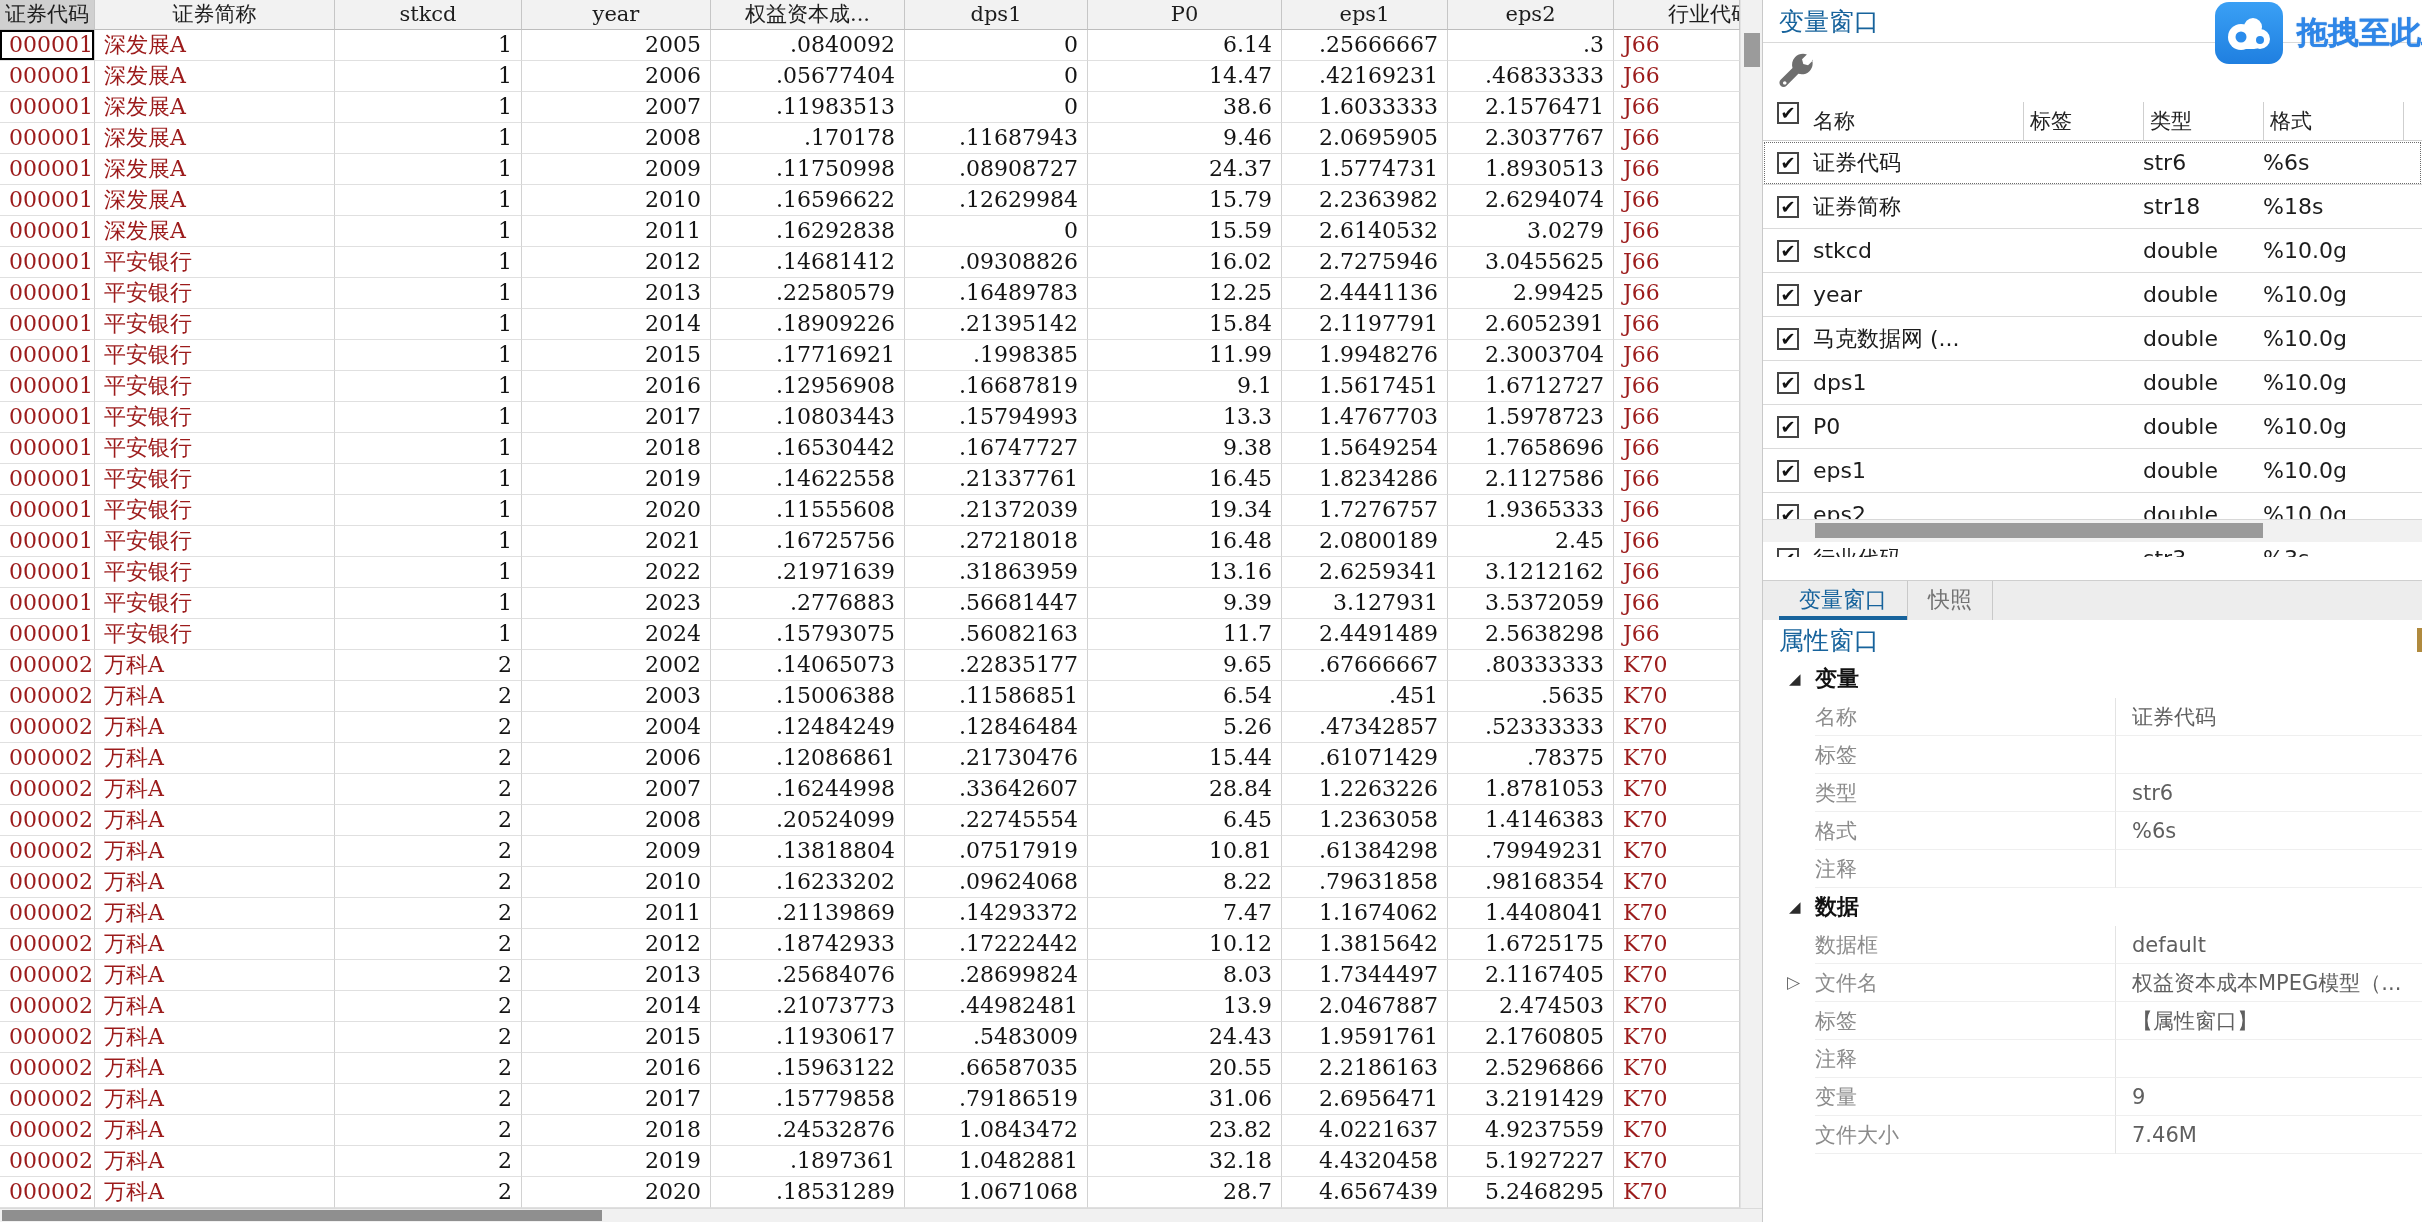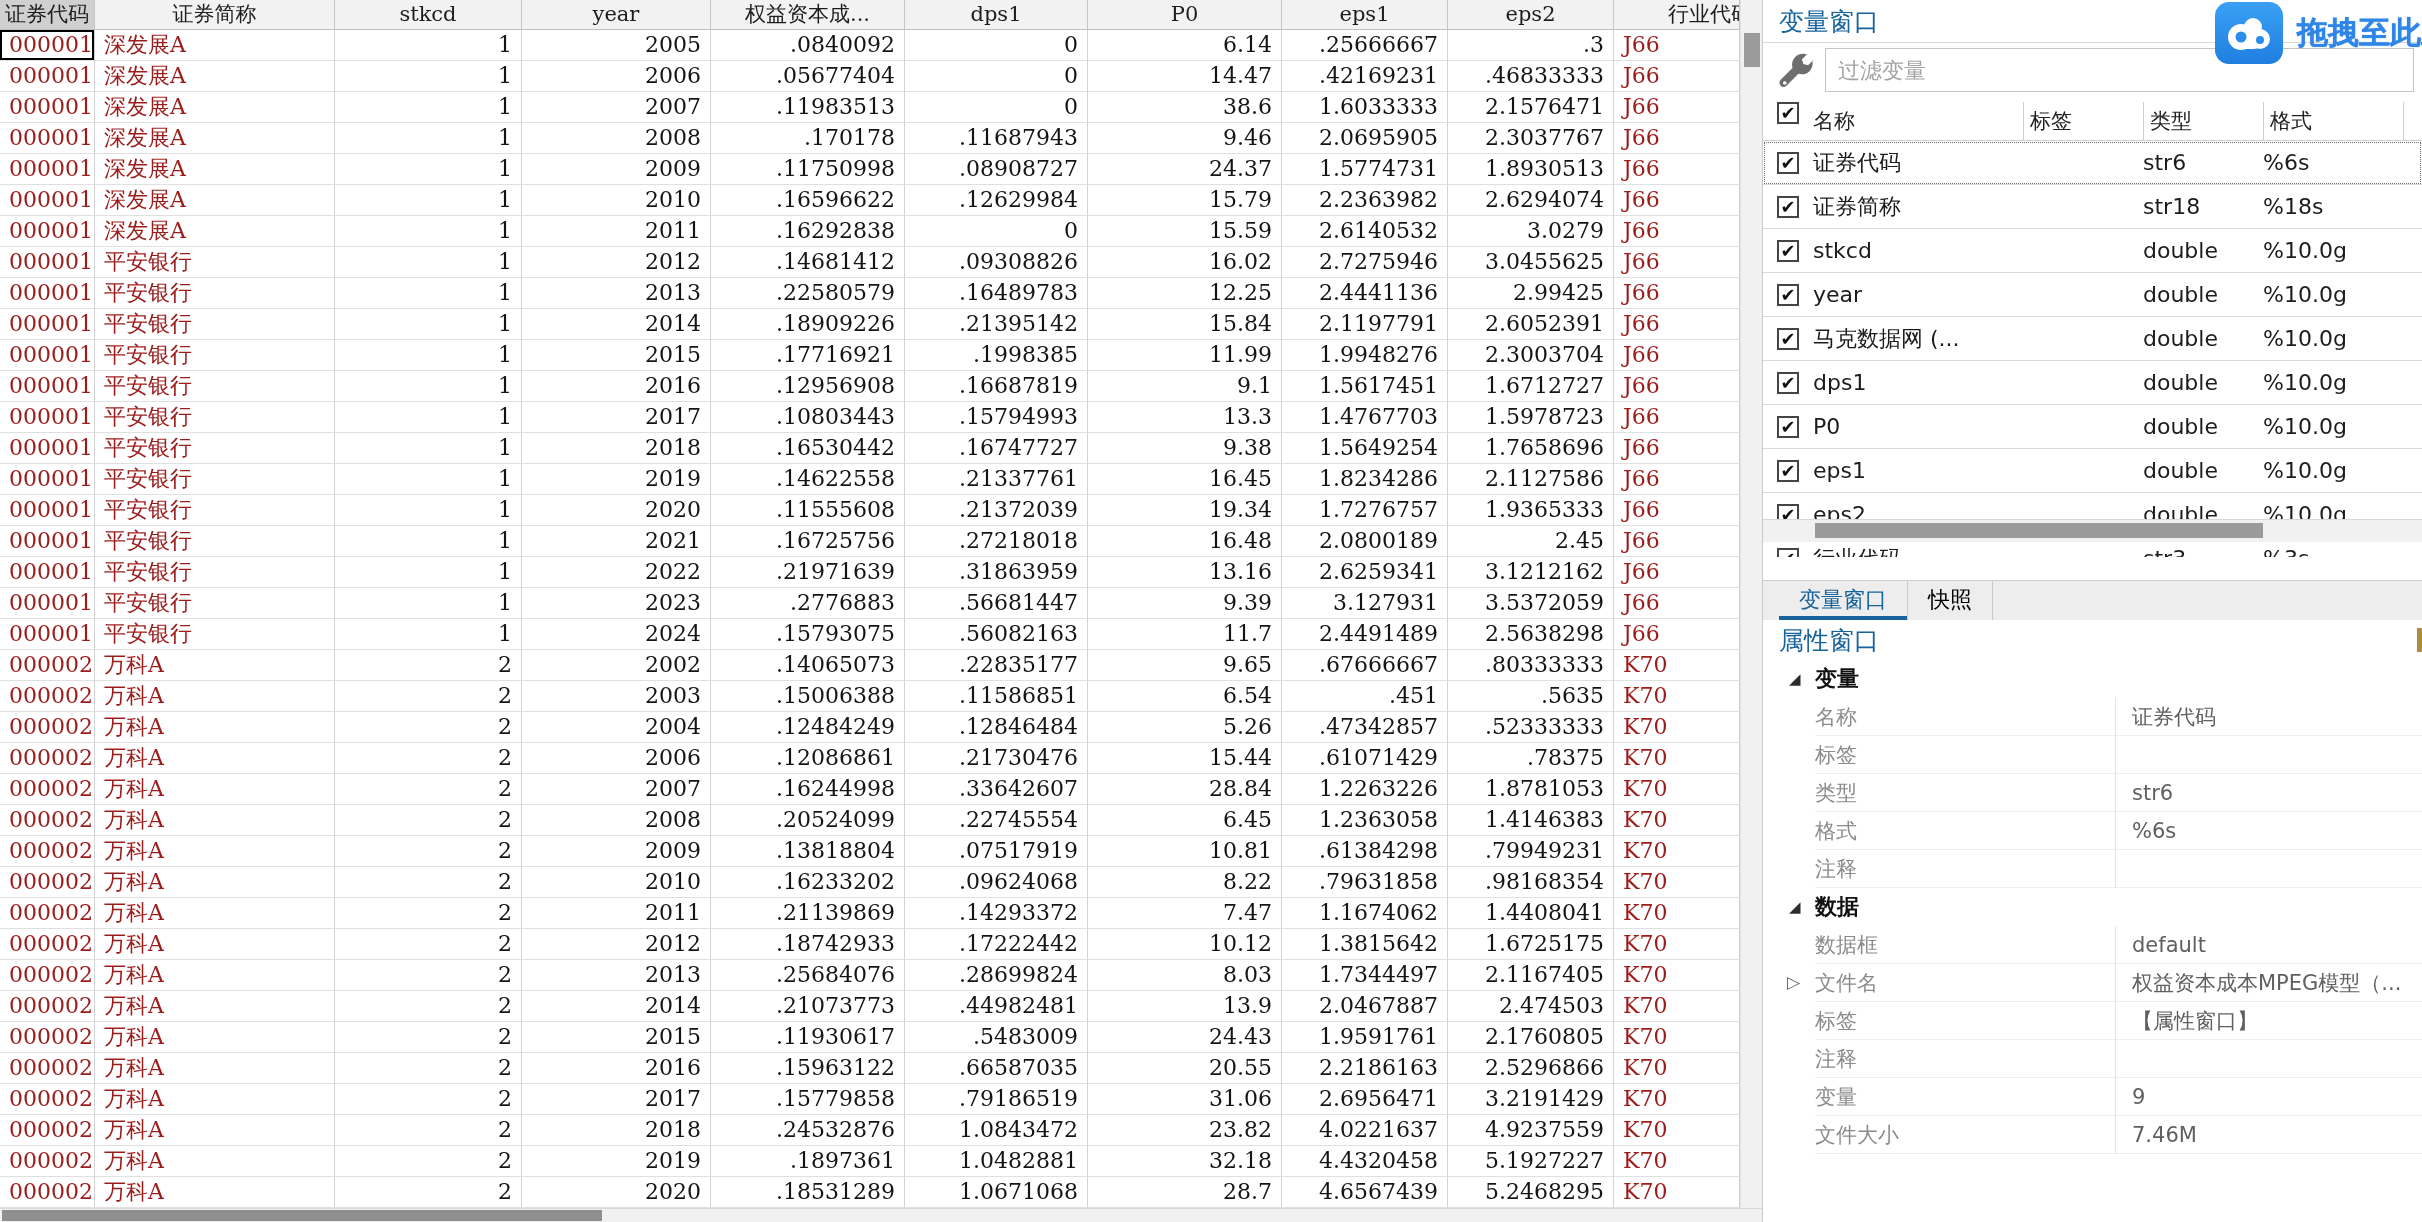--- a/index.html
+++ b/index.html
@@ -67,21 +67,21 @@
   .c-type{width:120px;flex:0 0 auto;overflow:hidden;white-space:nowrap;}
   .c-format{width:140px;flex:0 0 auto;overflow:hidden;white-space:nowrap;}
   .cb{width:22px;height:22px;box-sizing:border-box;border:2px solid #444;background:#fff;
     font-size:18px;line-height:17px;text-align:center;color:#111;font-weight:bold;}
   .vg-hscroll{position:absolute;left:0;top:417px;right:0;height:22px;background:#f1f1f1;border-top:1px solid #d8d8d8;}
   .vg-hscroll .thumb{position:absolute;left:52px;top:3px;height:15px;width:448px;background:#9a9a9a;}
 
   
   .tabs{position:absolute;left:0;top:580px;right:0;height:40px;background:#ededed;border-top:1px solid #cfcfcf;
     display:flex;align-items:stretch;padding-left:16px;box-sizing:border-box;}
-  .tab{padding:0 20px;line-height:37px;font-size:22px;color:#000000;border-right:1px solid #c9c9c9;}
+  .tab{padding:0 20px;line-height:37px;font-size:22px;color:#737373;border-right:1px solid #c9c9c9;}
   .tab.active{color:#17639c;box-shadow:inset 0 -4px 0 #17639c;}
 
   
   .pw-titlebar{position:absolute;left:0;top:620px;right:0;height:40px;background:#fff;border-bottom:1px solid #d9d9d9;}
   .pw-titlebar .t{position:absolute;left:16px;top:4px;font-size:25px;color:#17639c;}
   .pin-sliver{position:absolute;right:0;top:8px;width:5px;height:24px;background:#b08a3e;}
   .props{position:absolute;left:0;top:660px;right:0;bottom:0;background:#fff;overflow:hidden;}
   .sec{height:38px;line-height:38px;font-size:22px;font-weight:bold;color:#111;position:relative;padding-left:52px;}
   .sec .tri{position:absolute;left:26px;top:0;font-size:15px;color:#2b2b2b;font-weight:normal;}
   .prow{height:38px;display:flex;position:relative;}
@@ -164,21 +164,20 @@
           <circle cx="45" cy="38" r="4" fill="#2a8cec"></circle>
         </svg>
       </div>
       <span class="label">拖拽至此上传</span>
     </div>
 
     <div class="filter-row">
       <svg class="wrench" viewBox="0 0 24 24">
         <path fill="#6e6e6e" d="M22.7 5.3l-3.1 3.1-3-0.8-0.8-3 3.1-3.1c-2.5-0.9-5.4-0.4-7.4 1.6-1.9 1.9-2.4 4.6-1.7 7L2.3 17.6c-1 1-1 2.7 0 3.7s2.7 1 3.7 0l7.5-7.5c2.4 0.7 5.1 0.2 7-1.7 2-2 2.5-4.9 1.6-7.4zM4.9 20.6c-0.6 0-1.1-0.5-1.1-1.1s0.5-1.1 1.1-1.1 1.1 0.5 1.1 1.1-0.5 1.1-1.1 1.1z"></path>
       </svg>
-      <input class="filter-input" type="text" placeholder="过滤变量" style="">
     </div>
 
     <div class="var-grid">
       <div class="vg-header">
         <span class="hcell c-cb">
             <span class="cb">✔</span>
           </span>
         <span class="hcell c-name">名称</span>
         <span class="hcell c-label vg-sep" style="padding-left:6px;box-sizing:border-box;">标签</span>
         <span class="hcell c-type vg-sep" style="padding-left:6px;box-sizing:border-box;">类型</span>

